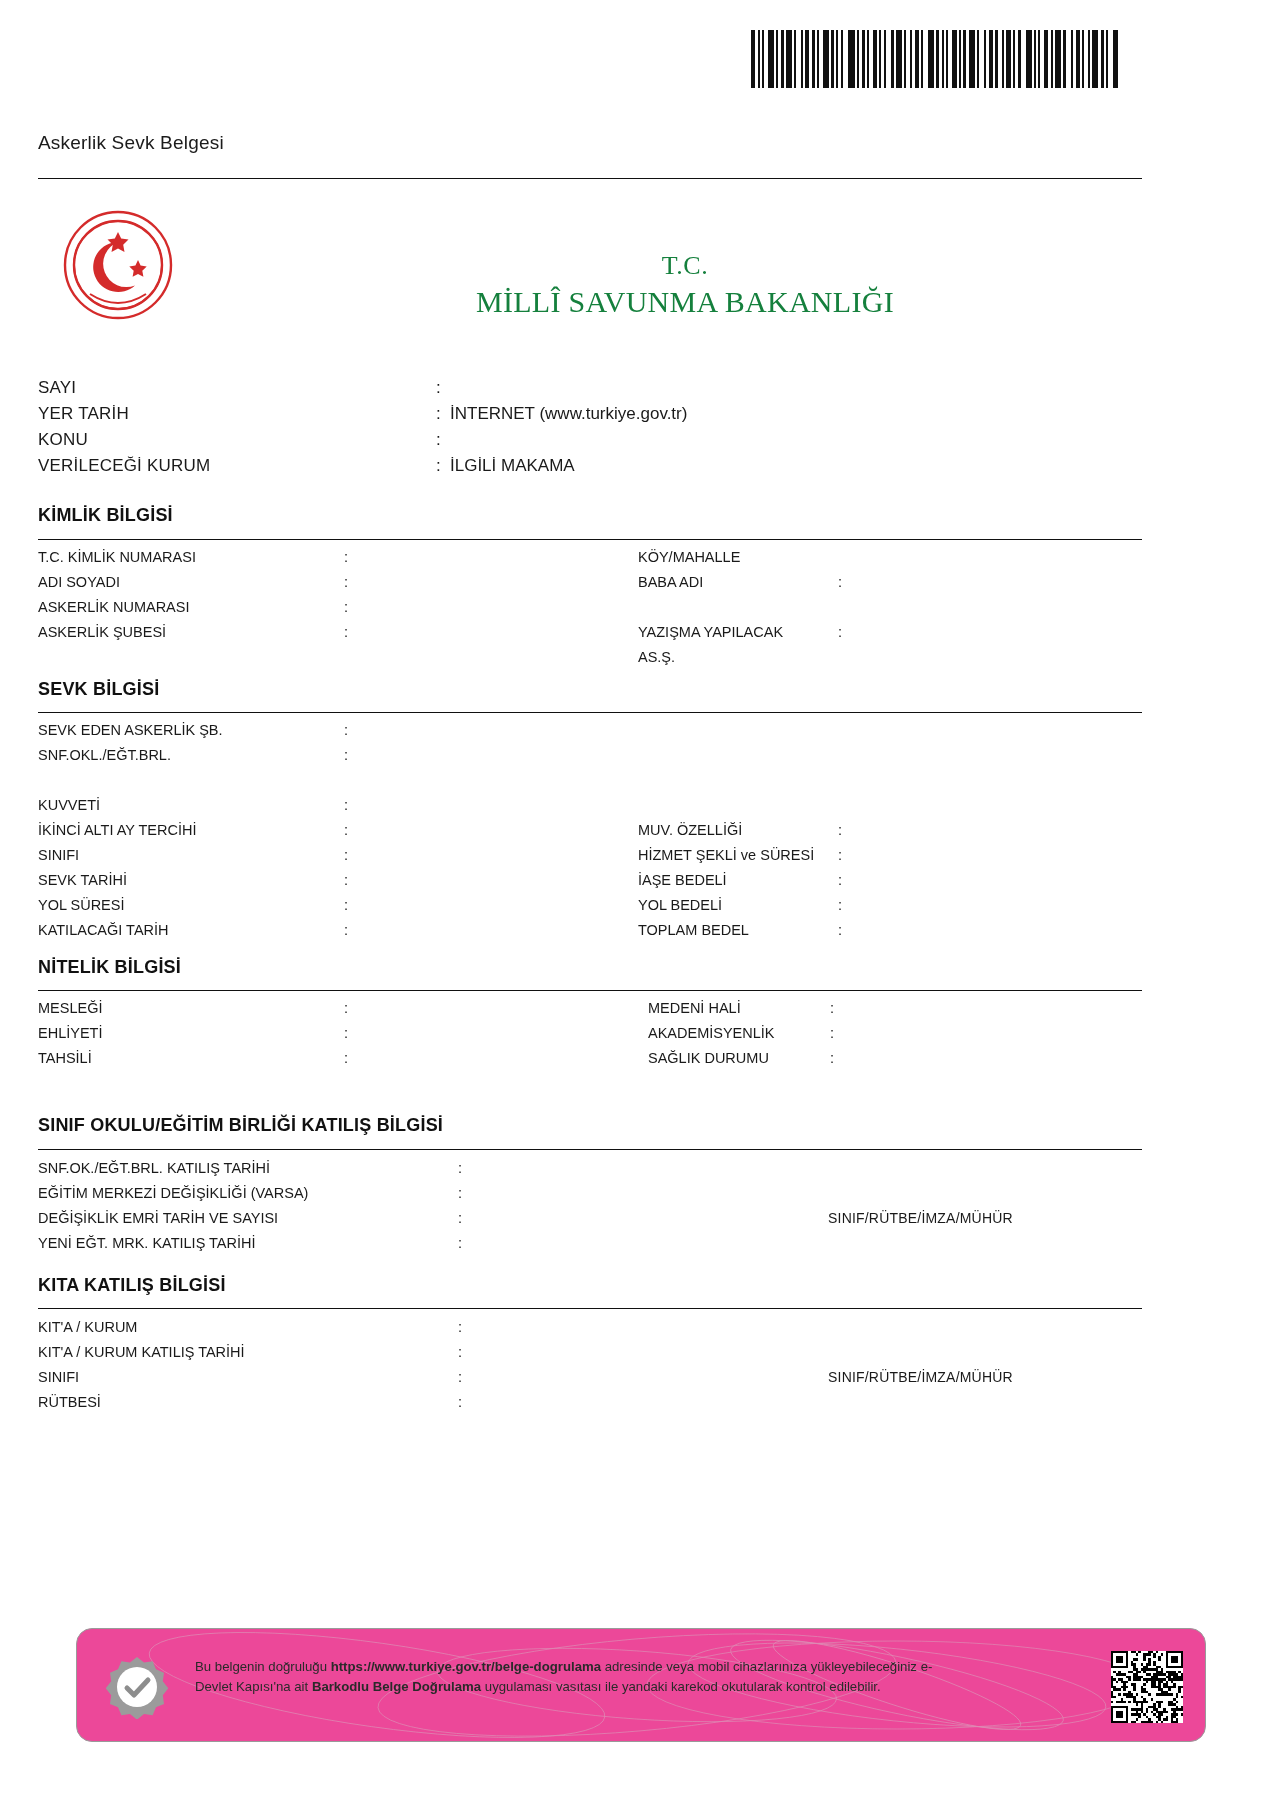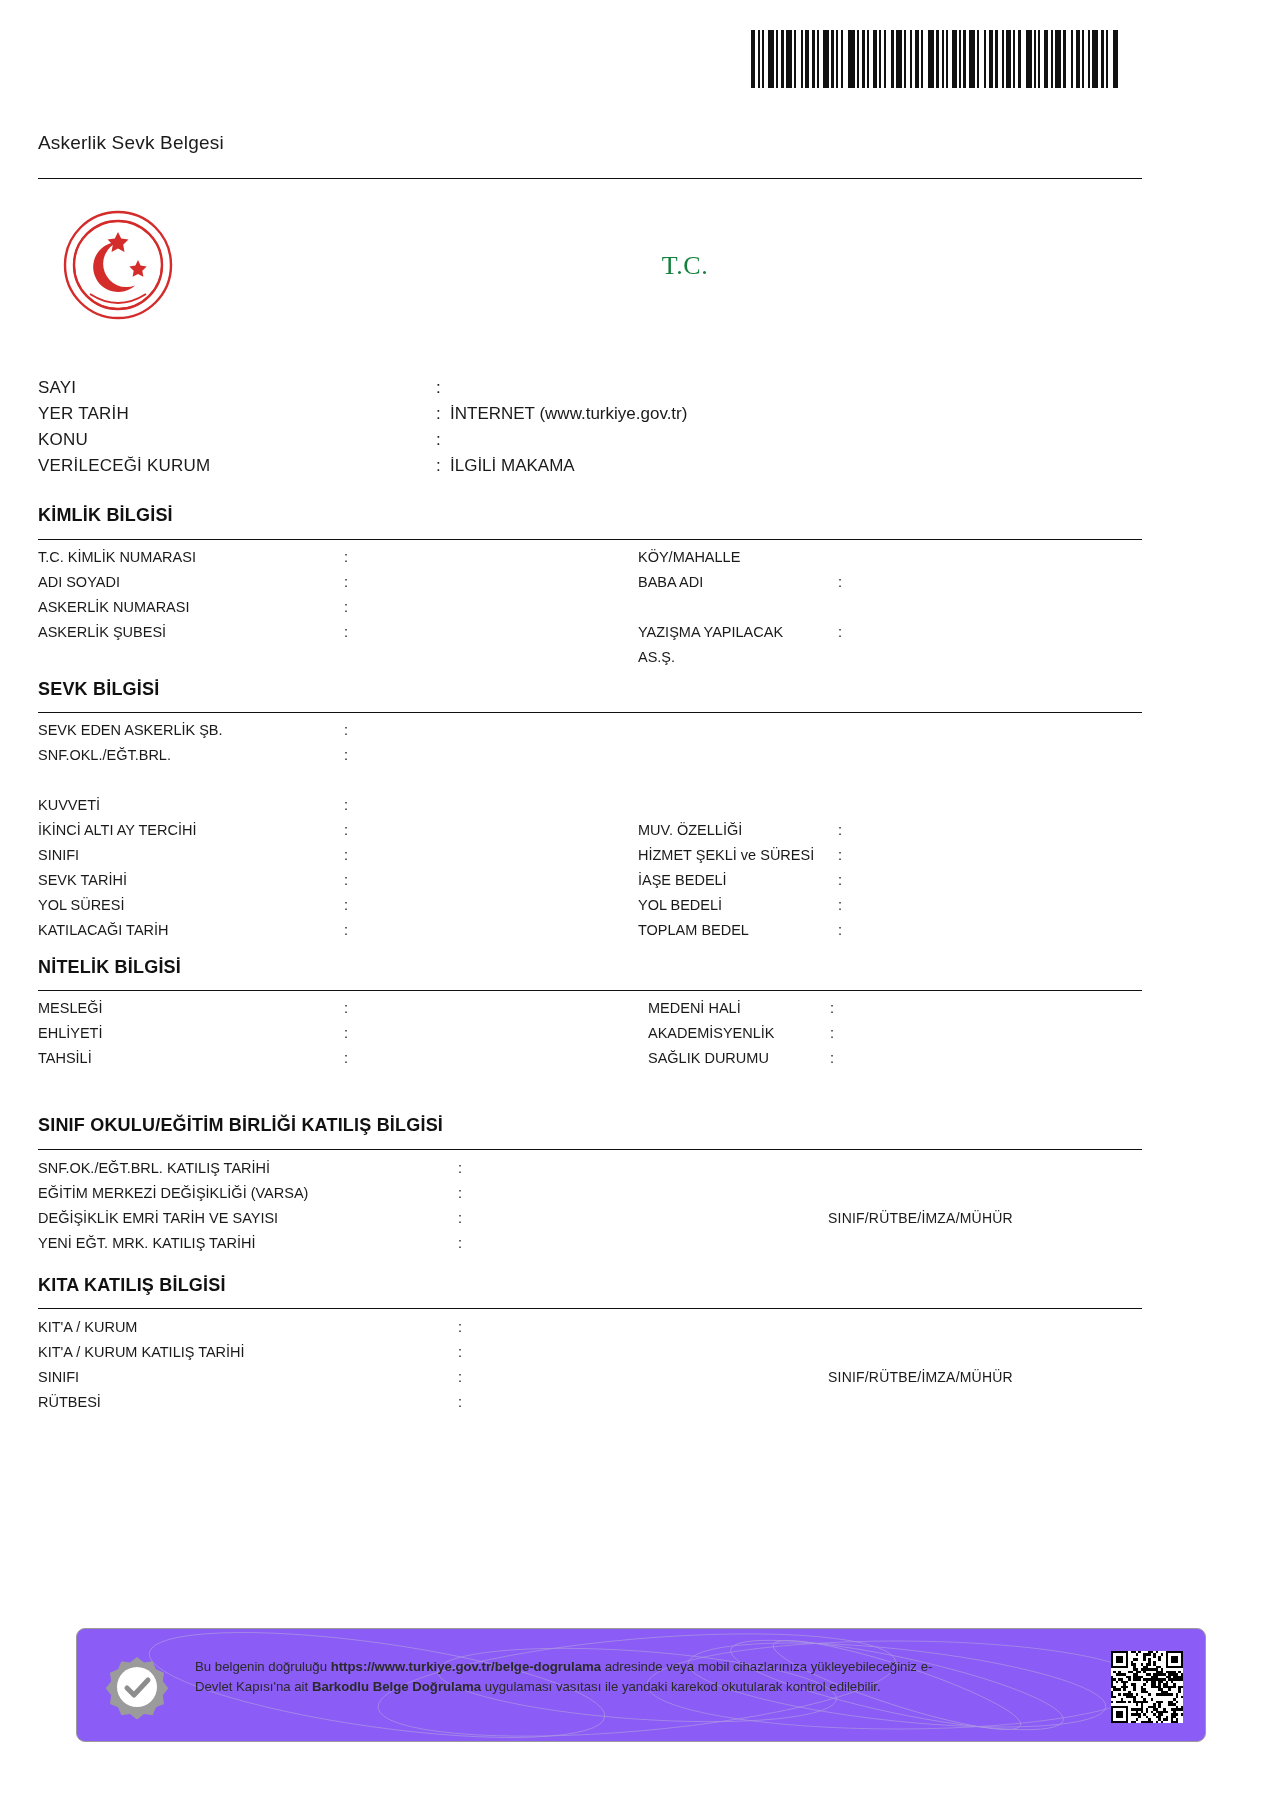--- a/index.html
+++ b/index.html
@@ -124,22 +124,22 @@
   }
 
   
   .footer-box {
     position: absolute;
     left: 76px;
     top: 1628px;
     width: 1128px;
     height: 112px;
     border: 1.4px solid #9a9a9a;
-    border-radius: 9px;
-    background: #8b5cf6;
+    border-radius: 16px;
+    background: #ec4899;
     overflow: hidden;
   }
   .footer-swirl {
     position: absolute;
     inset: 0;
     opacity: .5;
   }
   .seal-icon {
     position: absolute;
     left: 28px;
@@ -256,20 +256,21 @@
         <path d="M88 52 l2.6 5.6 6.1 .8 -4.4 4.3 1.1 6.1 -5.4-2.9 -5.4 2.9 1.1-6.1 -4.4-4.3 6.1-.8z"></path>
       </g>
       <g fill="none" stroke="#d42b2b" stroke-width="2">
         <path d="M40 86 q28 18 56 0"></path>
       </g>
     </svg>
   </div>
 
   <div class="ministry">
     <div class="l1">T.C.</div>
+    <div class="l2">MİLLÎ SAVUNMA BAKANLIĞI</div>
   </div>
 
   <div class="meta">
     <div class="meta-row">
       <div class="meta-key">SAYI</div>
       <div class="meta-colon">:</div>
       <div class="meta-val"></div>
     </div>
     <div class="meta-row">
       <div class="meta-key">YER TARİH</div>

